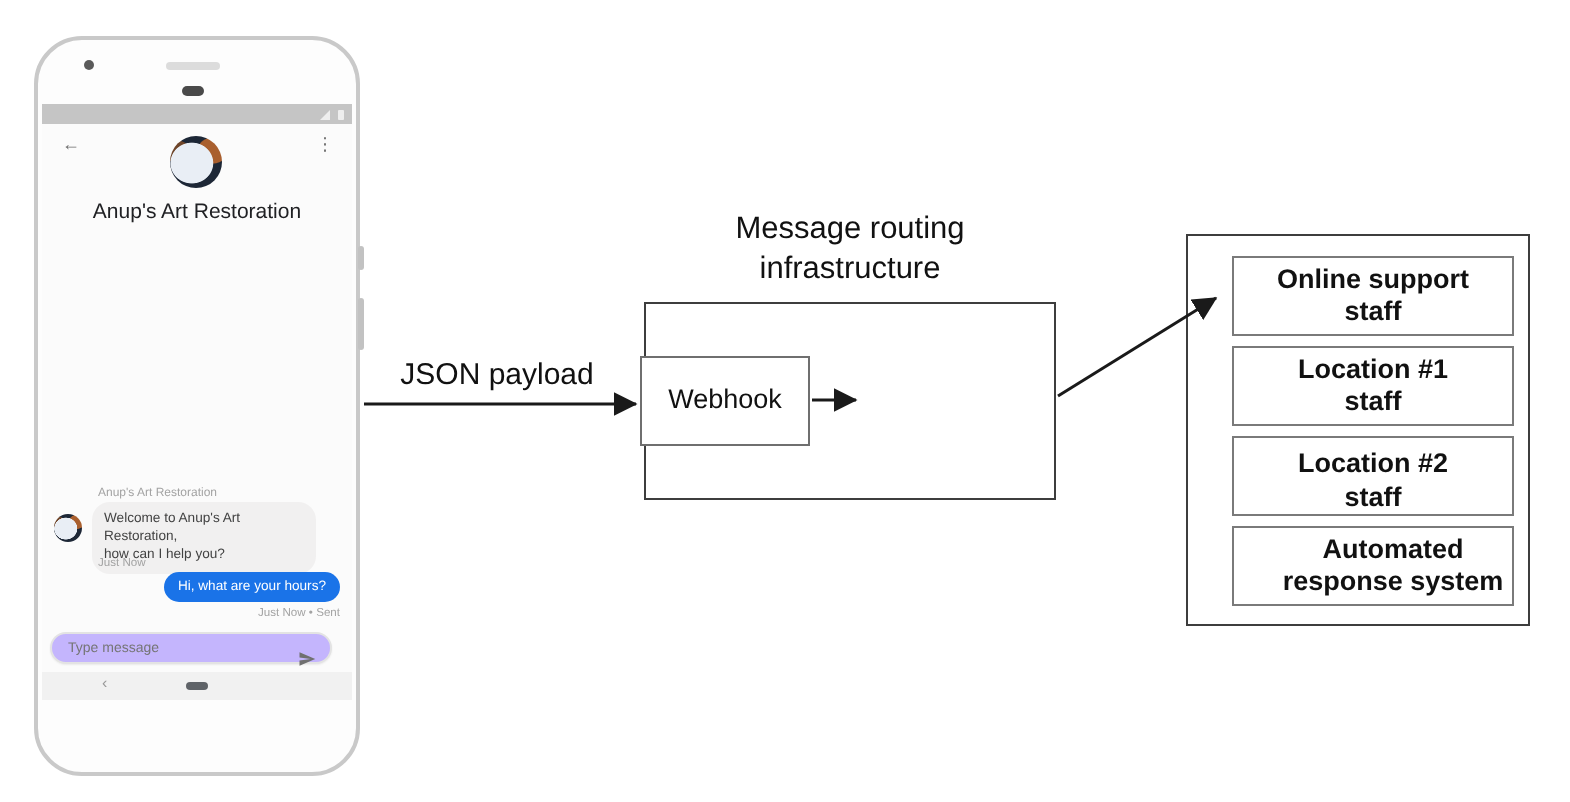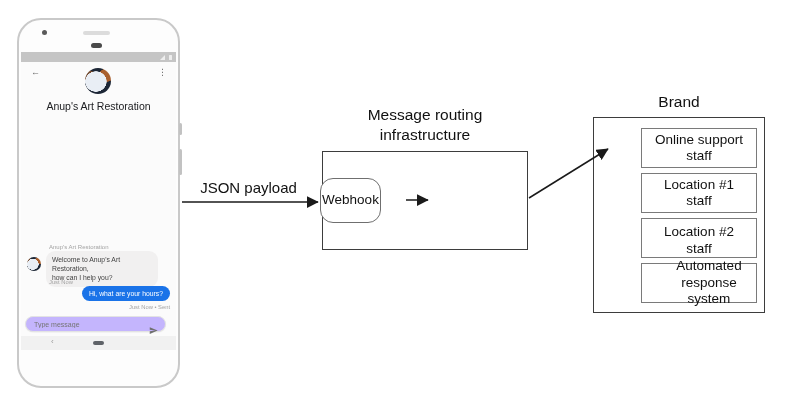--- a/index.html
+++ b/index.html
@@ -63,23 +63,23 @@
   .routing-title { left:325px; top:105px; width:200px; font-size:15.5px; line-height:20px; }
   .brand-title { left:609px; top:93px; width:140px; font-size:15.5px; }
 
   .obox { position:absolute; border:1.6px solid #3d3d3d; background:transparent; }
   .routing-outer { left:322px; top:151px; width:206px; height:99px; }
   .brand-outer { left:593px; top:117px; width:172px; height:196px; }
 
   .ibox { position:absolute; border:1.6px solid #6f6f6f; background:#fff; display:flex;
           align-items:center; justify-content:center; text-align:center;
           font-size:13.5px; line-height:16.5px; color:#111; z-index:2; }
-  .webhook { left:320px; top:178px; width:61px; height:45px;border-radius:13px; }
+  .webhook { left:320px; top:178px; width:85px; height:45px; }
   .destination { left:432px; top:177px; width:97px; height:47px; }
-  .target { left:641px; width:116px; height:40px; border-color:#7a7a7a; }
+  .target { left:616px; width:141px; height:40px; border-color:#7a7a7a;font-weight:bold; }
   .t0 { top:128px; } .t1 { top:173px; } .t2 { top:218px;align-items:flex-end; } .t3 { top:263px;padding-left:20px; }
 
   .arrows { position:absolute; left:0; top:0; width:785px; height:401px; pointer-events:none; z-index:3; }
 </style>
 </head>
 <body>
 
 <div class="stage">
 
   <div class="phone">
@@ -124,21 +124,20 @@
       <div class="navbar">
         <span class="nav-back">‹</span>
         <span class="home-pill"></span>
       </div>
     </div>
   </div>
 
   <div class="dlabel payload-label">JSON payload</div>
   <div class="dlabel routing-title pre">Message routing
 infrastructure</div>
-  <div class="dlabel brand-title">Brand</div>
 
   <div class="obox routing-outer"></div>
   <div class="ibox webhook">
     <span class="pre">Webhook</span>
   </div>
 
   <div class="obox brand-outer"></div>
   <div class="ibox target t0">
     <span class="pre">Online support
 staff</span>

